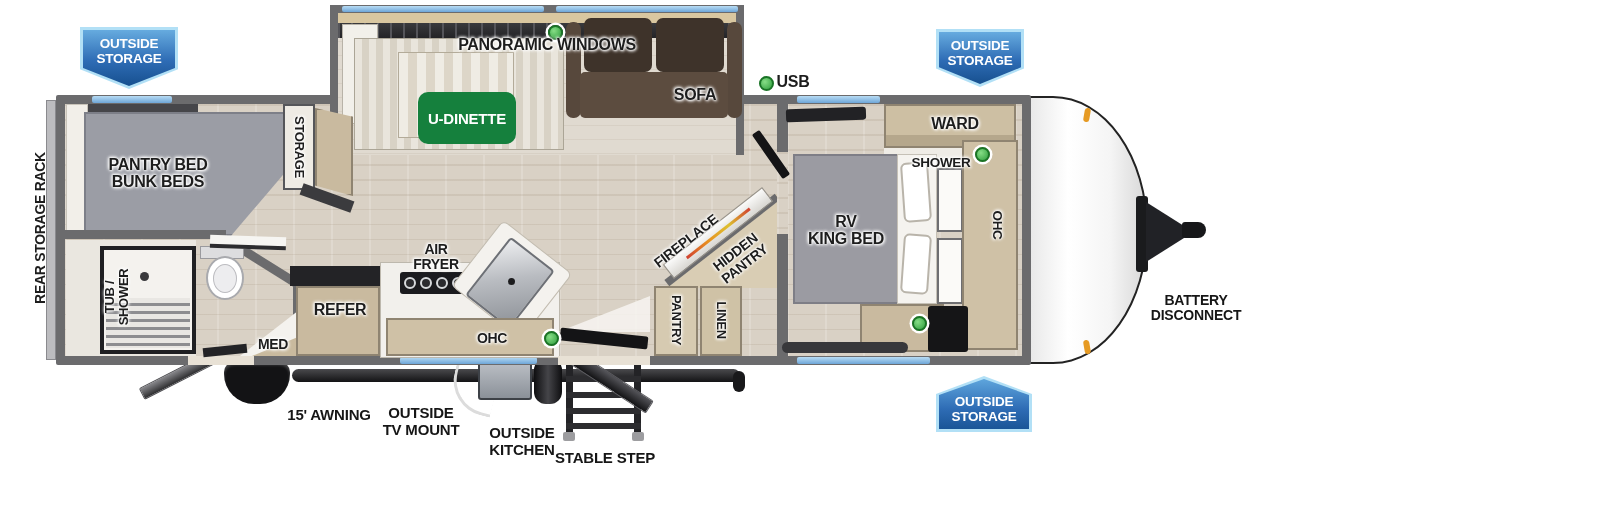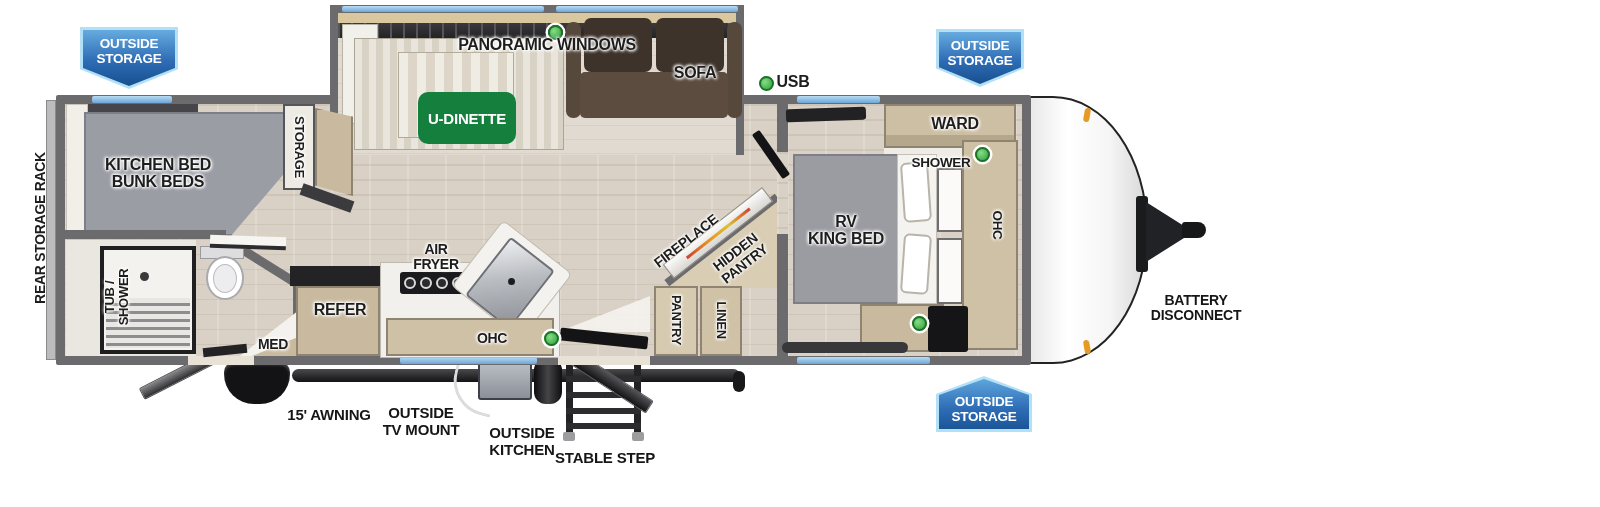--- a/index.html
+++ b/index.html
@@ -199,24 +199,24 @@
   <div class="abs" style="left:782px;top:342px;width:126px;height:11px;background:#38383b;border-radius:8px;"></div>
 
   <div class="abs dot" style="left:548px;top:25px;"></div>
   <div class="abs dot" style="left:759px;top:76px;"></div>
   <div class="abs dot" style="left:975px;top:147px;"></div>
   <div class="abs dot" style="left:912px;top:316px;"></div>
   <div class="abs dot" style="left:544px;top:331px;"></div>
 
   <div class="abs lbl v" style="left:40px;top:228px;font-size:14px;text-shadow:none;">REAR STORAGE RACK</div>
   <div class="abs lbl" style="left:547px;top:45px;">PANORAMIC WINDOWS</div>
-  <div class="abs lbl" style="left:683px;top:73px;padding-left:24px;">SOFA</div>
+  <div class="abs lbl" style="left:683px;top:95px;padding-left:24px;">SOFA</div>
   <div class="abs lbl" style="left:793px;top:82px;text-shadow:none;">USB</div>
   <div class="abs lbl v2" style="left:299px;top:147px;font-size:13px;">STORAGE</div>
-  <div class="abs lbl" style="left:158px;top:174px;">KITCHEN BED
+  <div class="abs lbl" style="left:158px;top:174px;">PANTRY BED
 BUNK BEDS</div>
   <div class="abs lbl" style="left:955px;top:124px;">WARD</div>
   <div class="abs lbl" style="left:941px;top:163px;font-size:13.5px;">SHOWER</div>
   <div class="abs lbl" style="left:846px;top:231px;">RV
 KING BED</div>
   <div class="abs lbl v2" style="left:997px;top:225px;font-size:13.5px;">OHC</div>
   <div class="abs lbl d" style="left:686px;top:241px;font-size:14px;">FIREPLACE</div>
   <div class="abs lbl d" style="left:740px;top:258px;font-size:14px;">HIDDEN
 PANTRY</div>
   <div class="abs lbl v2" style="left:676px;top:320px;font-size:13px;">PANTRY</div>

